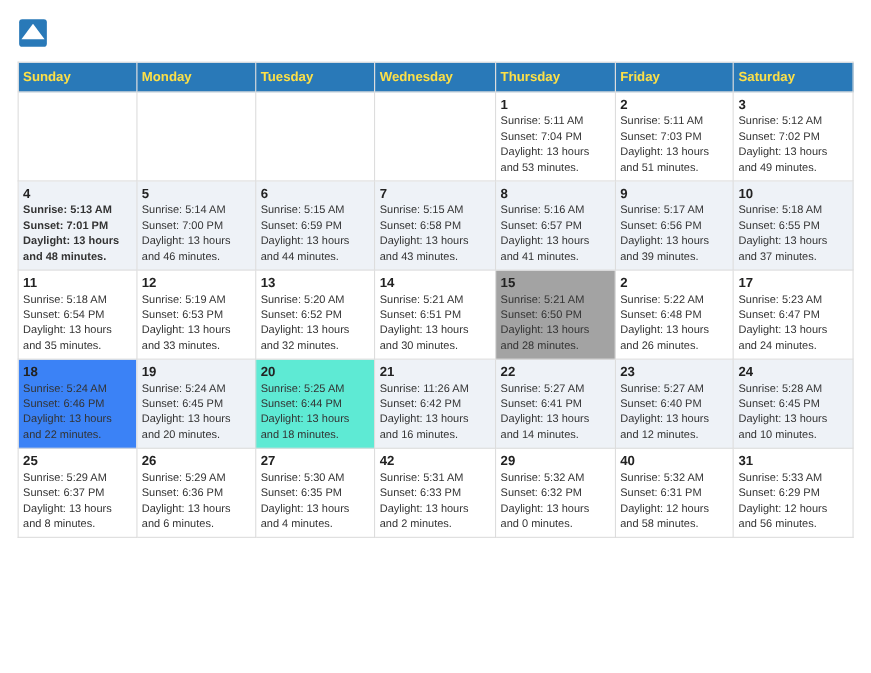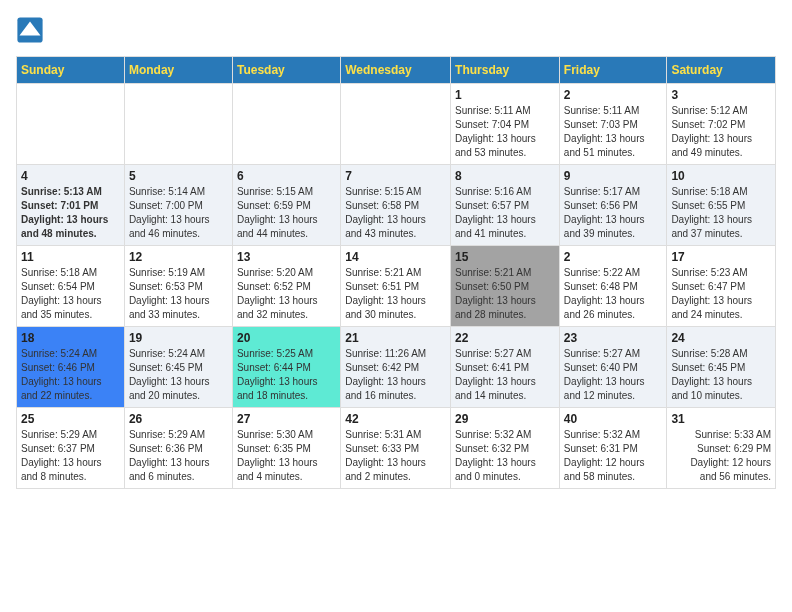--- a/index.html
+++ b/index.html
@@ -337,20 +337,20 @@
         </td>
         <td style="background: rgb(255, 255, 255);">
           <div class="day-number">40</div>
           <div class="day-info" style="white-space: pre-line;">Sunrise: 5:32 AM
 Sunset: 6:31 PM
 Daylight: 12 hours
 and 58 minutes.</div>
         </td>
         <td style="background: rgb(255, 255, 255);">
           <div class="day-number">31</div>
-          <div class="day-info" style="white-space: pre-line; text-align: right;">Sunrise: 5:33 AM
+          <div class="day-info" style="white-space: pre-line;">Sunrise: 5:33 AM
 Sunset: 6:29 PM
 Daylight: 12 hours
 and 56 minutes.</div>
         </td>
       </tr>
     </tbody>
 </table>
 
 </body></html>

